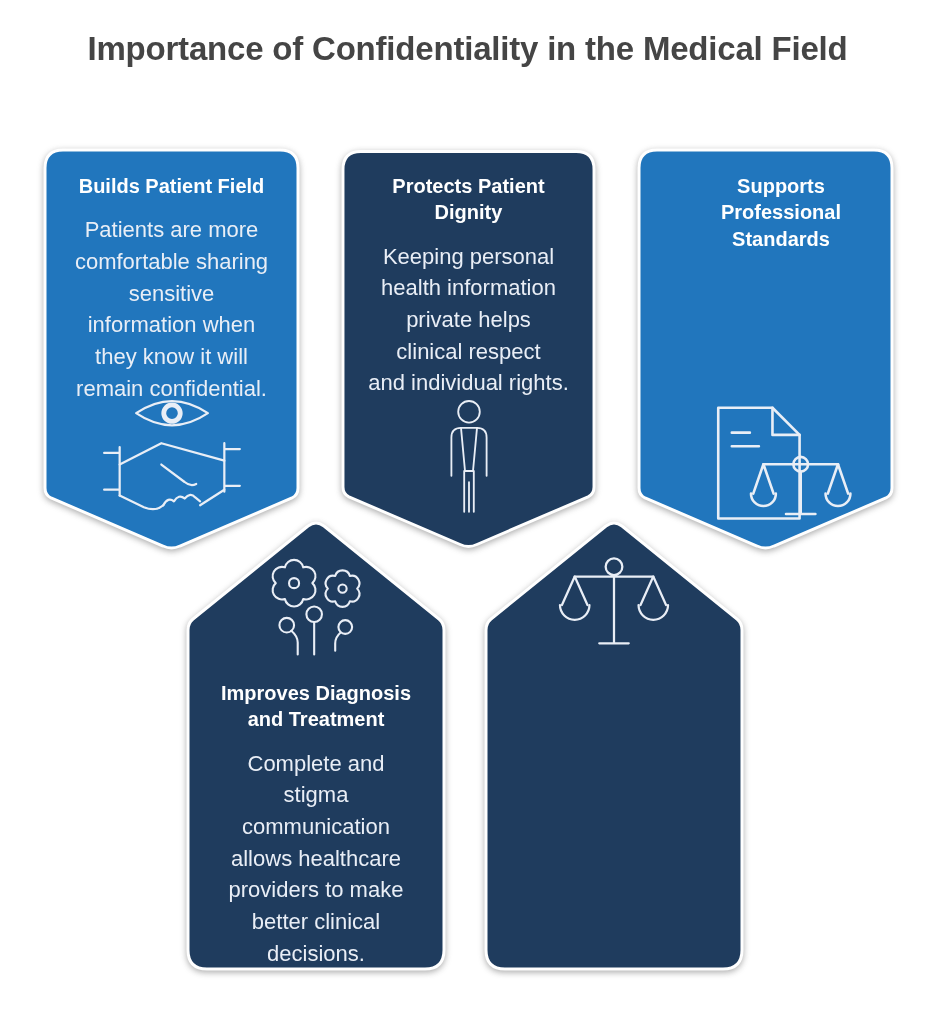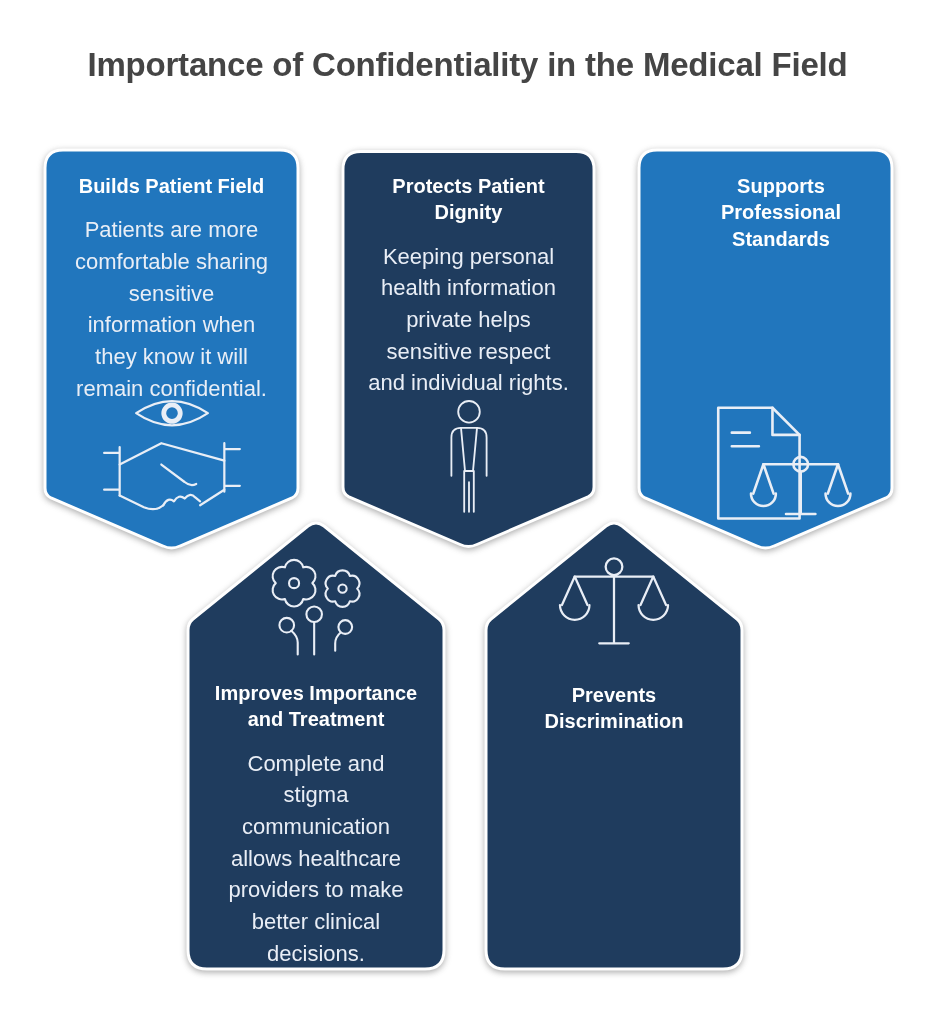--- a/index.html
+++ b/index.html
@@ -1,21 +1,21 @@
 <!DOCTYPE html>
 <html style="--light-blue: #2176bd; --dark-navy: #1f3c5e; --title-text: #454545; --body-text: #e9eef6; --icon-stroke: #e9eef6; --card-border: #ffffff;"><head>
 <meta charset="utf-8">
 <style>
   html,body{margin:0;padding:0;background:#ffffff;}
   .stage{
     position:relative;width:935px;height:1024px;background:#ffffff;overflow:hidden;
     font-family:"Liberation Sans", sans-serif;
   }
   .page-title{
-    position:absolute;top:30px;left:0;right:0;margin:16px;text-align:center;
+    position:absolute;top:30px;left:0;right:0;margin:0;text-align:center;
     font-size:33px;font-weight:bold;letter-spacing:-0.2px;color:var(--title-text);
   }
   .card{position:absolute;}
   .card .shape{position:absolute;left:0;top:0;filter:drop-shadow(0 2px 3px rgba(70,70,70,.45));}
   .card.light .shape-path{fill:var(--light-blue);}
   .card.dark  .shape-path{fill:var(--dark-navy);}
   .content{position:absolute;inset:0;text-align:center;color:#fff;}
   .card.down .content{padding:26px 14px 0;}
   .card.up   .content{padding:34px 14px 0;}
   .card-heading{
@@ -82,21 +82,21 @@
   <div id="card2" class="card down dark">
     <svg class="shape" width="257" height="410" viewBox="0 0 259 410">
       <path class="shape-path" d="M21,3 H238 Q256,3 256,21 V341 Q256,348 250,351 L138,399 Q129.5,403 121,399 L9,351 Q3,348 3,341 V21 Q3,3 21,3 Z" stroke="#ffffff" stroke-width="3"></path>
     </svg>
     <div class="content">
       <div class="card-heading">Protects Patient
 Dignity</div>
       <div class="card-body">Keeping personal
 health information
 private helps
-sensitive respect
+clinical respect
 and individual rights.</div>
       <div class="icon-wrap">
         <svg width="80" height="120" viewBox="0 0 100 150">
           <g class="ic" stroke-width="2.8">
             <circle cx="50" cy="16" r="13.5"></circle>
             <path d="M28,96 V48 Q28,36 40,36 H60 Q72,36 72,48 V96"></path>
             <path d="M40,36 L45,90 M60,36 L55,90 M45,90 H55"></path>
             <path d="M44,90 V141 M56,90 V141 M50,104 V141"></path>
           </g>
         </svg>
@@ -145,21 +145,21 @@
             <circle cx="99" cy="40" r="4.5"></circle>
             <circle cx="68" cy="68" r="8.5"></circle>
             <path d="M68,77 V112"></path>
             <circle cx="38" cy="80" r="8"></circle>
             <path d="M43,86 Q50,92 50,99 V112"></path>
             <circle cx="102" cy="82" r="7.5"></circle>
             <path d="M97,88 Q91,93 91,100 V108"></path>
           </g>
         </svg>
       </div>
-      <div class="card-heading">Improves Importance
+      <div class="card-heading">Improves Diagnosis
 and Treatment</div>
       <div class="card-body">Complete and
 stigma
 communication
 allows healthcare
 providers to make
 better clinical
 decisions.</div>
     </div>
   </div>
@@ -175,18 +175,16 @@
             <circle cx="60" cy="15" r="8.5"></circle>
             <path d="M20,25 H100"></path>
             <path d="M20,25 L7,54 M20,25 L33,54"></path>
             <path d="M5,54 A15,15 0 0 0 35,54"></path>
             <path d="M100,25 L87,54 M100,25 L113,54"></path>
             <path d="M85,54 A15,15 0 0 0 115,54"></path>
             <path d="M60,24 V92 M45,93 H75"></path>
           </g>
         </svg>
       </div>
-      <div class="card-heading">Prevents
-Discrimination</div>
     </div>
   </div>
 
 </div>
 
 </body></html>

